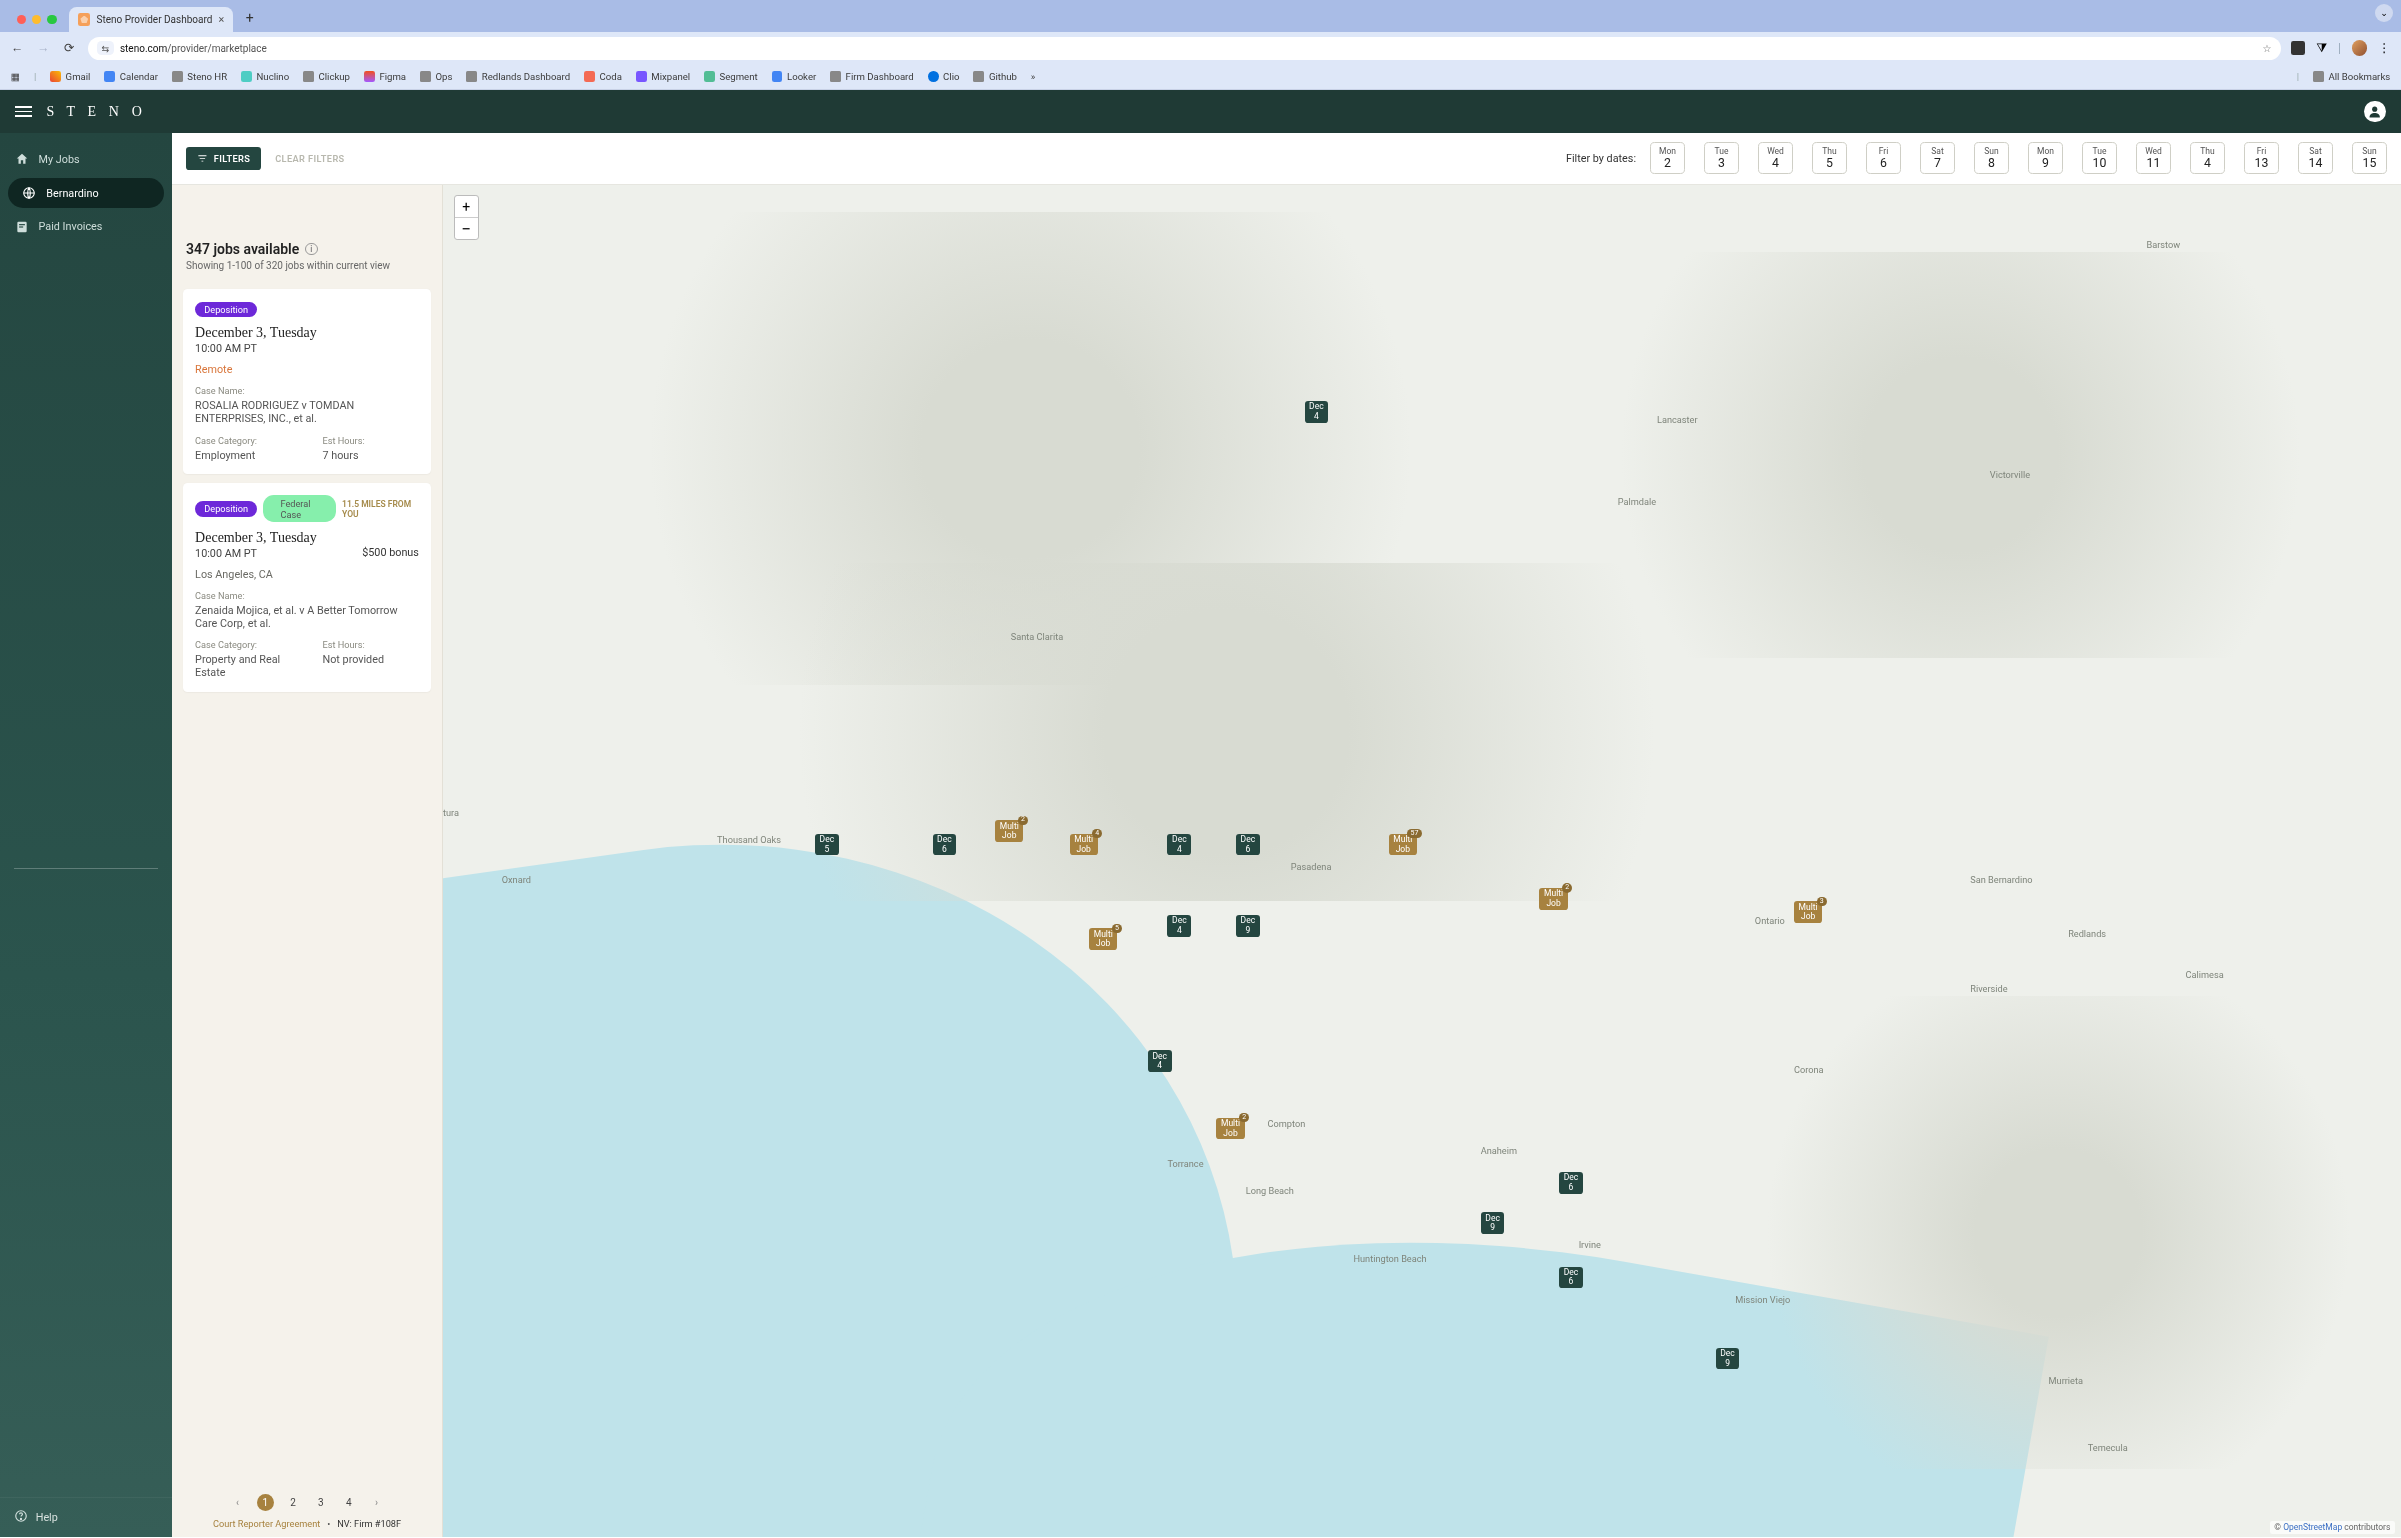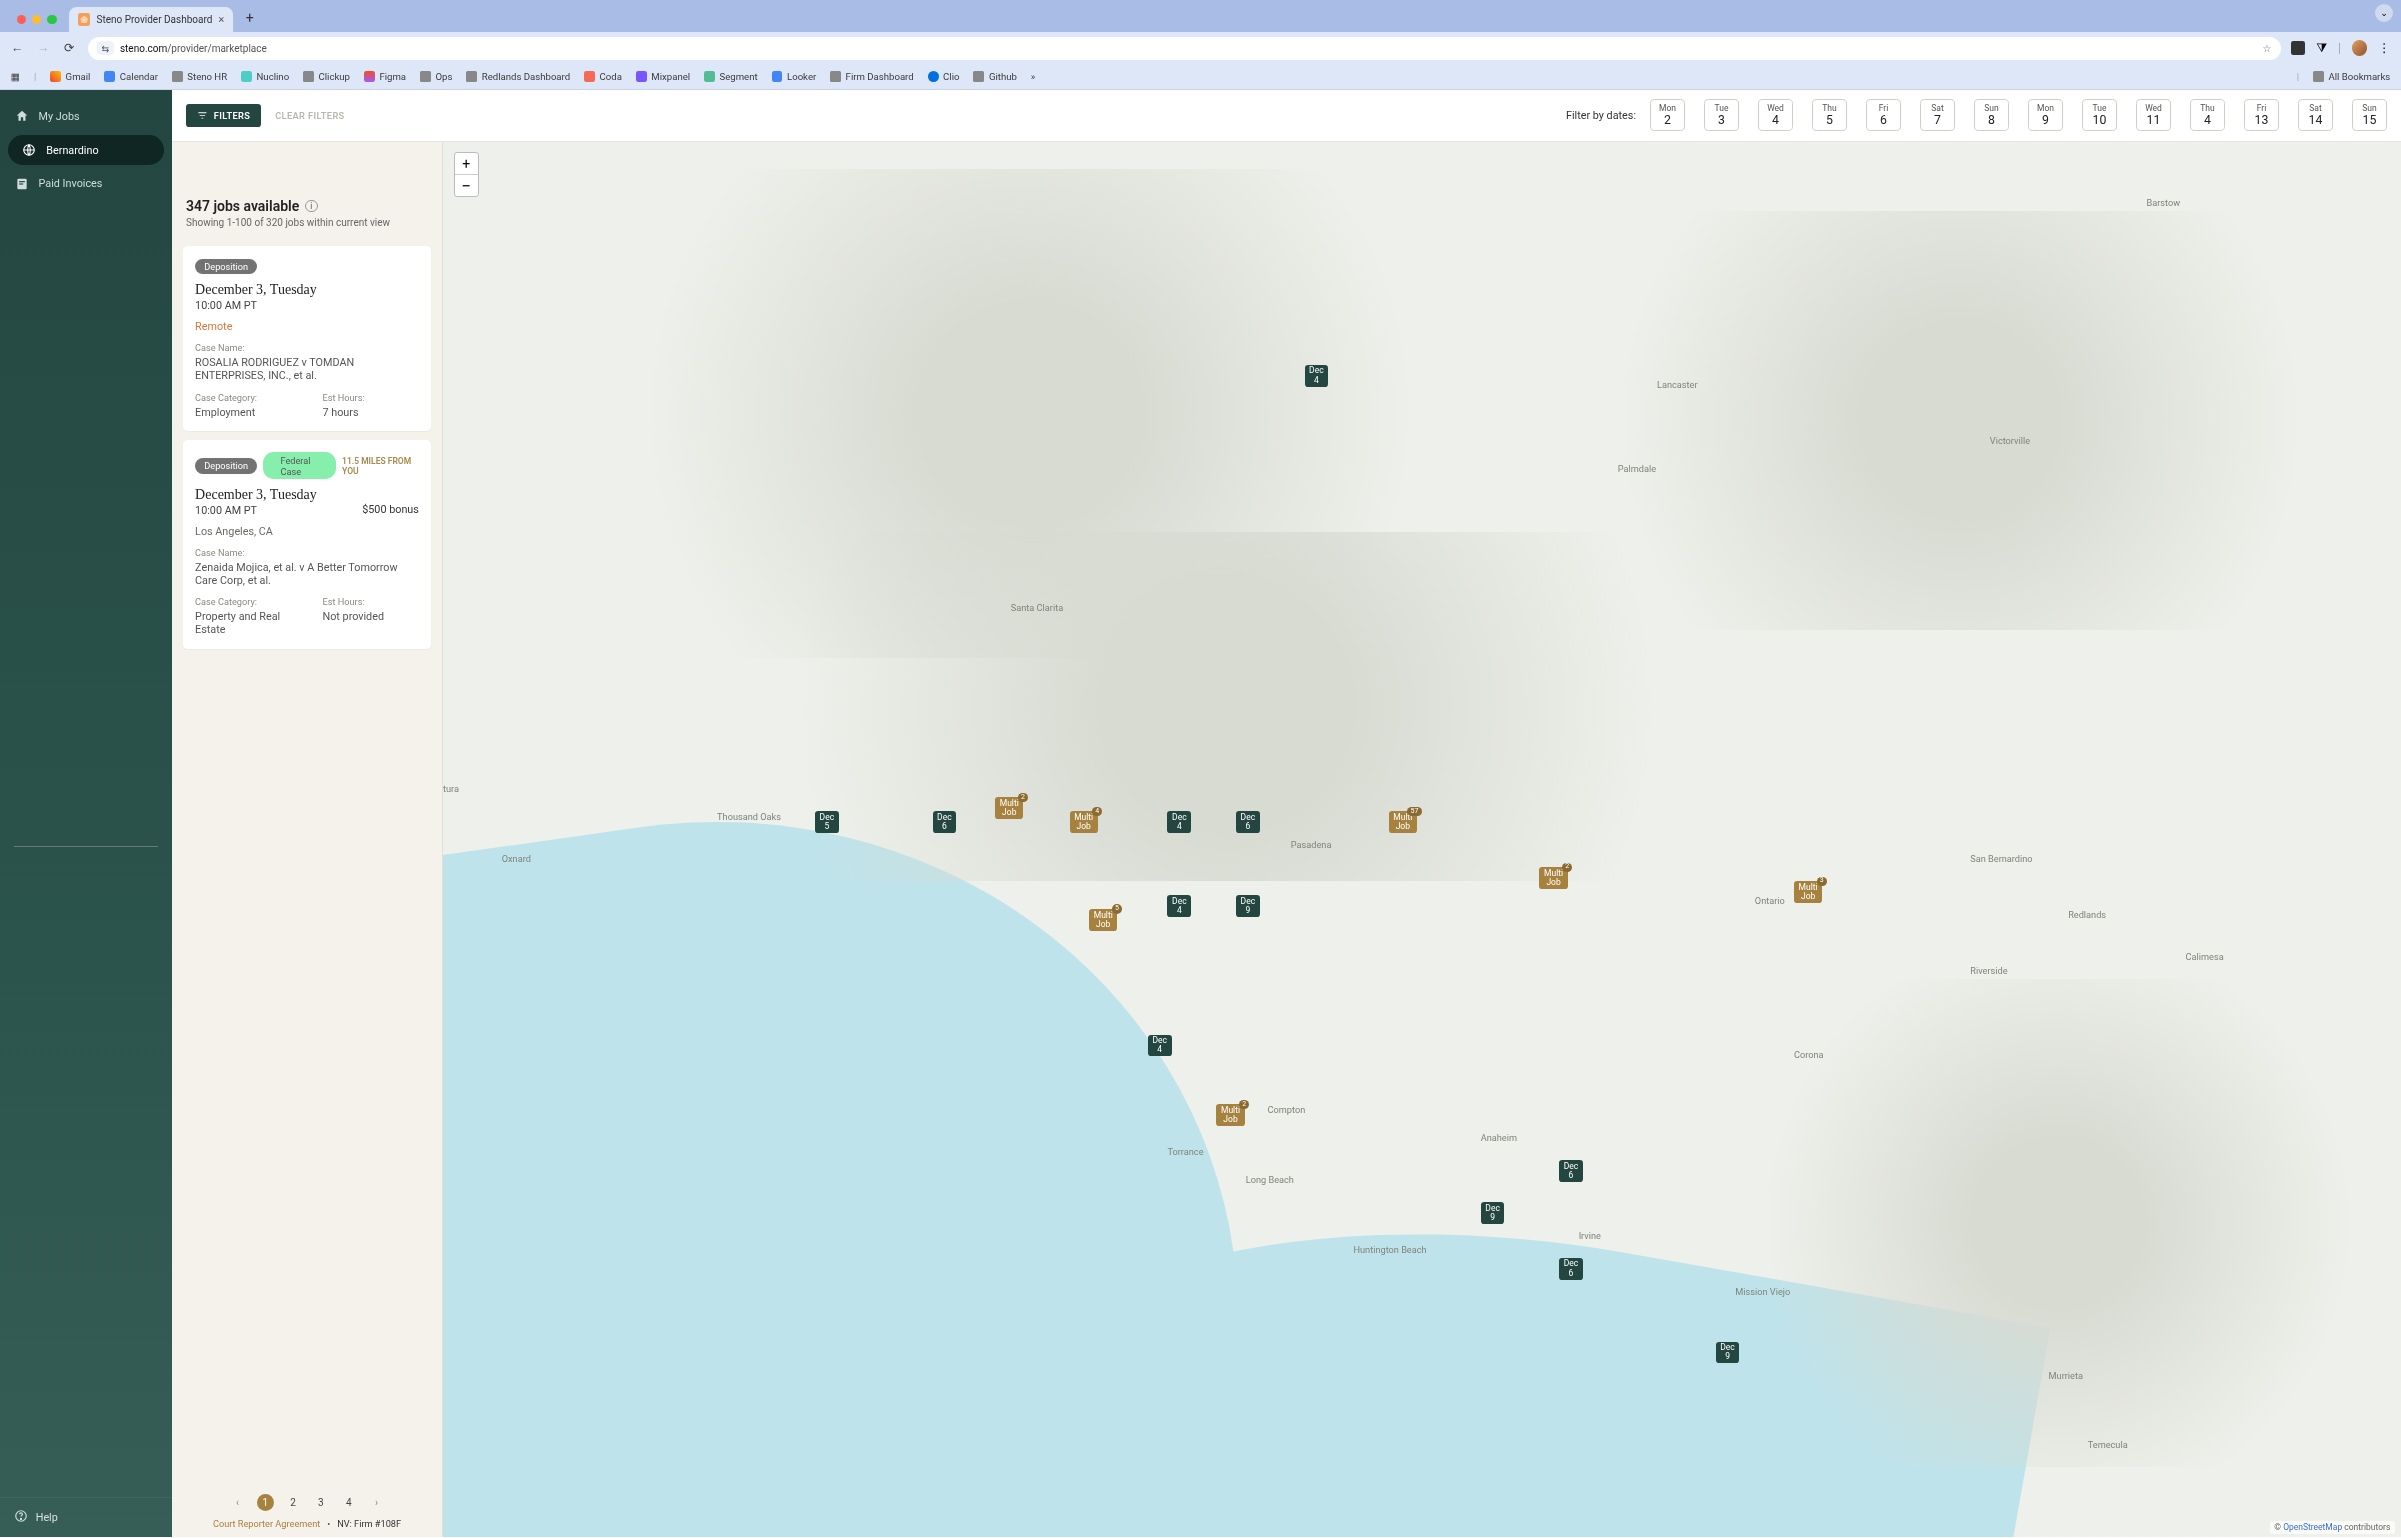--- a/index.html
+++ b/index.html
@@ -62,21 +62,21 @@
 
 .content-row{flex:1;display:flex;min-height:0;}
 .list-pane{width:271px;background:#f5f2eb;border-right:0.8px solid #e3e0d6;display:flex;flex-direction:column;}
 .list-head{padding:12.3px 14px 7.7px;margin-top:44px;}
 .jobs-avail{font-size:14px;font-weight:600;color:#222;display:flex;align-items:center;gap:6.1px;}
 .jobs-avail .info{width:12.3px;height:12.3px;border:1.2px solid #999;border-radius:50%;display:flex;align-items:center;justify-content:center;font-size:8.5px;color:#888;}
 .showing{font-size:10px;color:#666;margin-top:3.1px;}
 .card-list{flex:1;overflow-y:auto;padding:1.5px 10.8px 7.7px;}
 .card{background:#fff;border-radius:4.6px;padding:12.3px;margin-top:9.2px;box-shadow:0 0.8px 1.5px rgba(0,0,0,.04);}
 .chip-row{display:flex;gap:6.1px;align-items:center;}
-.chip{background:#737373;color:#fff;border-radius:10.8px;padding:2.3px 9.2px;font-size:9.2px;}
+.chip{background:#6d28d9;color:#fff;border-radius:10.8px;padding:2.3px 9.2px;font-size:9.2px;}
 .chip.gray{background:#86efac;color:#555;padding-left:17px;}
 .distance{margin-left:auto;color:#a58a4a;font-size:8.5px;font-weight:600;}
 .card-date{font-family:Georgia,serif;font-size:14px;color:#222;margin-top:7.7px;}
 .card-time{font-size:10.8px;color:#444;margin-top:1.5px;}
 .bonus{float:right;color:#333;font-size:10.8px;}
 .remote{color:#d9763b;font-size:10.8px;margin-top:7.7px;}
 .location{color:#6a6a64;font-size:10.8px;margin-top:7.7px;}
 .label-sm{color:#8a8a80;font-size:9.2px;margin-top:9.2px;}
 .val{color:#555;font-size:10.8px;margin-top:3.1px;}
 .kv-row{display:flex;gap:31px;margin-top:9.2px;}
@@ -213,20 +213,34 @@
     <span>»</span>
     <span class="divider" style="margin-left:auto;">|</span>
     <span class="bm-item">
         <span class="bm-ico" style="background:#888;border-radius:1.5px;"></span>
         <span>All Bookmarks</span>
       </span>
   </div>
 </div>
 
 <div class="app">
+  <div class="app-header">
+    <div class="hamburger">
+        <span></span>
+        <span></span>
+        <span></span>
+      </div>
+    <div class="brand">S T E N O</div>
+    <div class="profile-ico">
+      <svg viewBox="0 0 24 24" fill="#1f3a35">
+          <circle cx="12" cy="8" r="4"></circle>
+          <path d="M4 20c0-4 4-6 8-6s8 2 8 6v1H4z"></path>
+        </svg>
+    </div>
+  </div>
 
   <div class="app-body">
     <div class="sidebar">
       <div class="side-item">
         <span class="sico">
             <svg width="14" height="14" viewBox="0 0 24 24" fill="#cfdedb">
               <path d="M12 3l9 8h-3v9h-4v-6h-4v6H6v-9H3z"></path>
             </svg>
           </span>
         <span>My Jobs</span>

